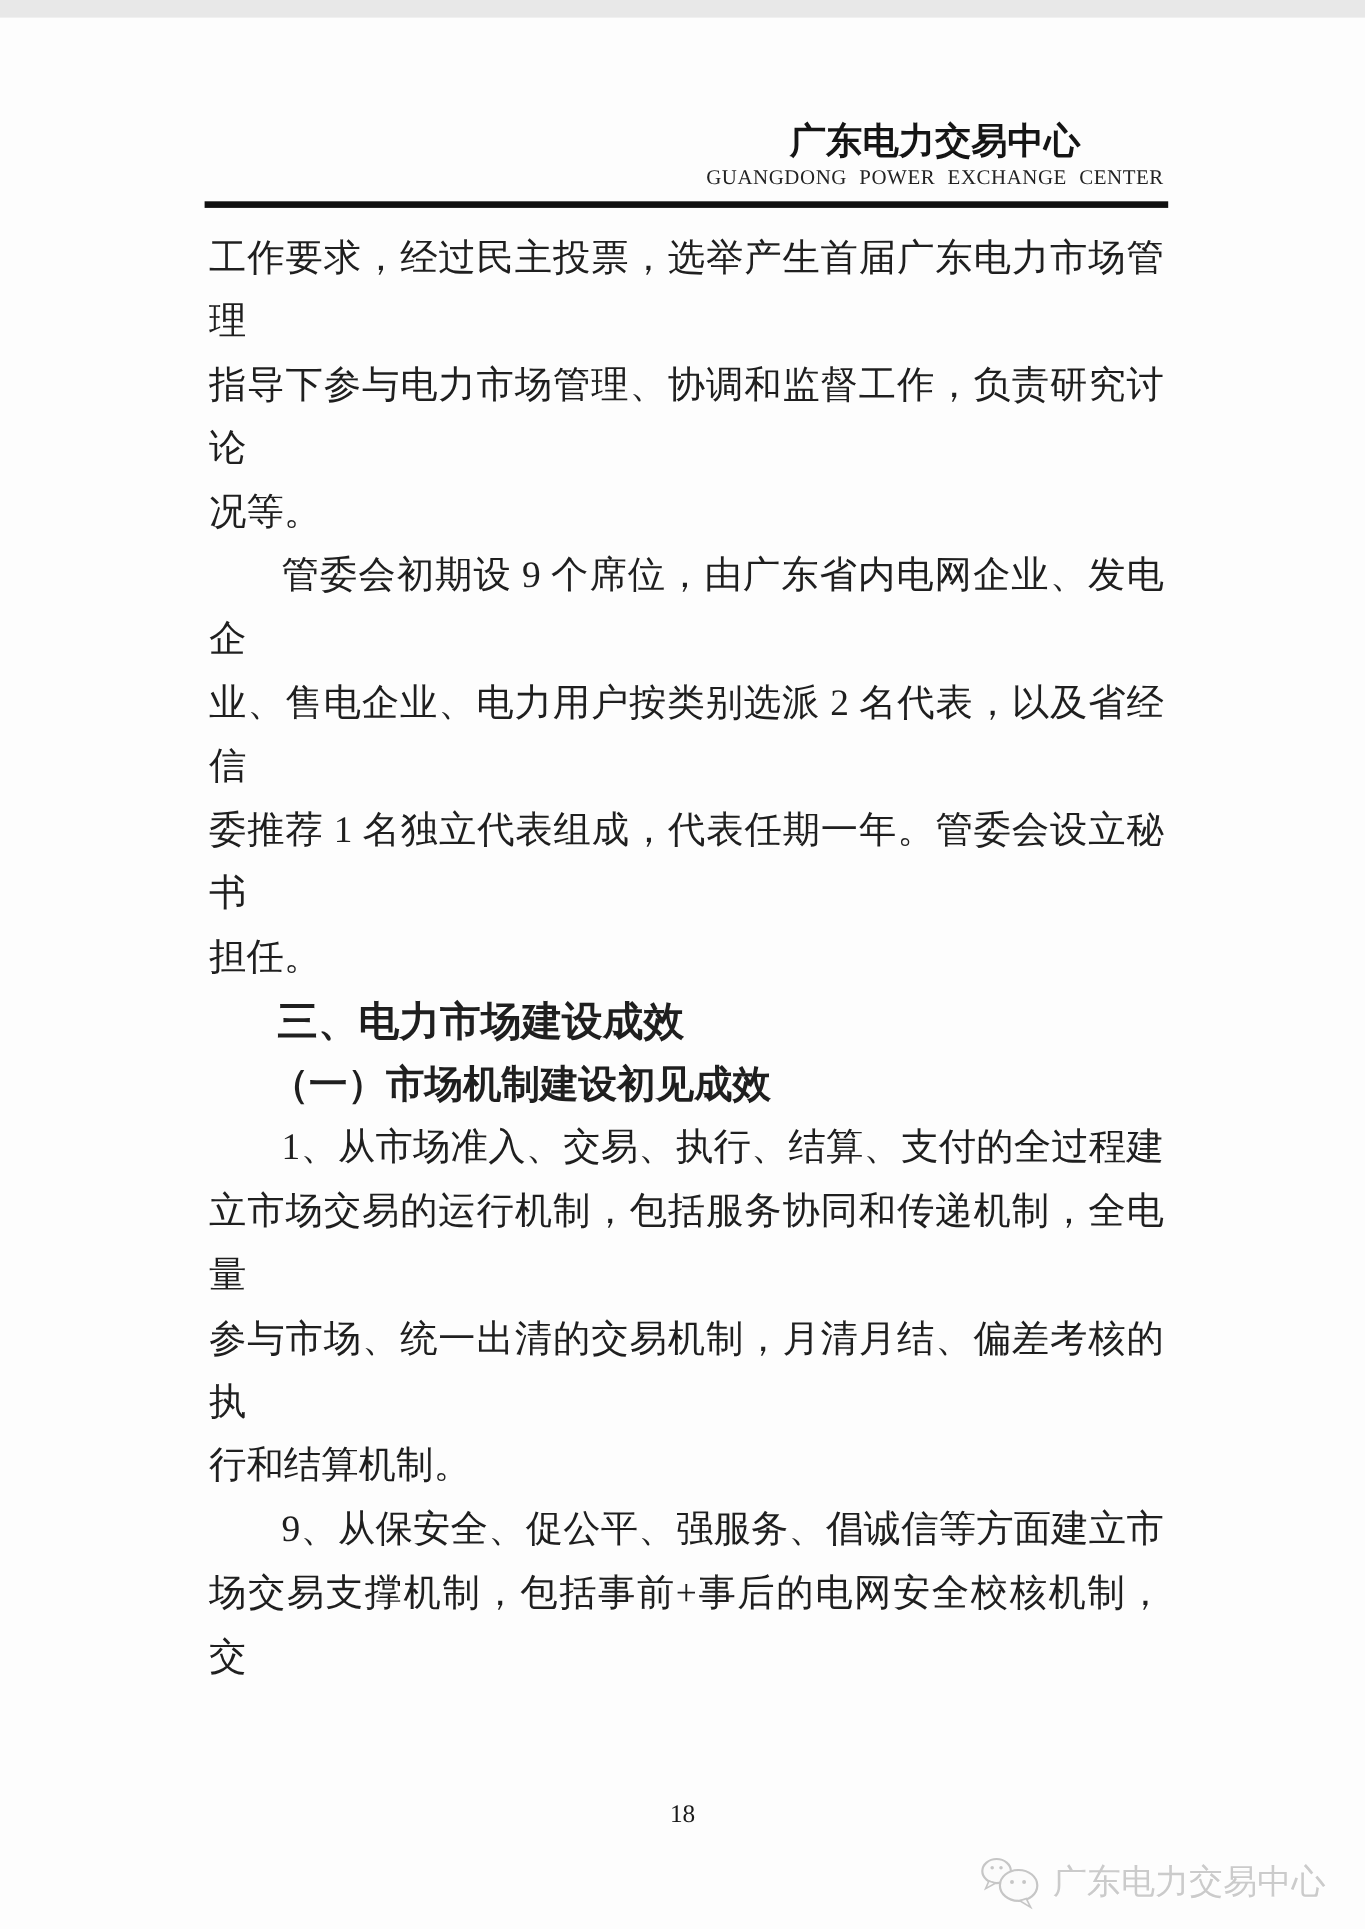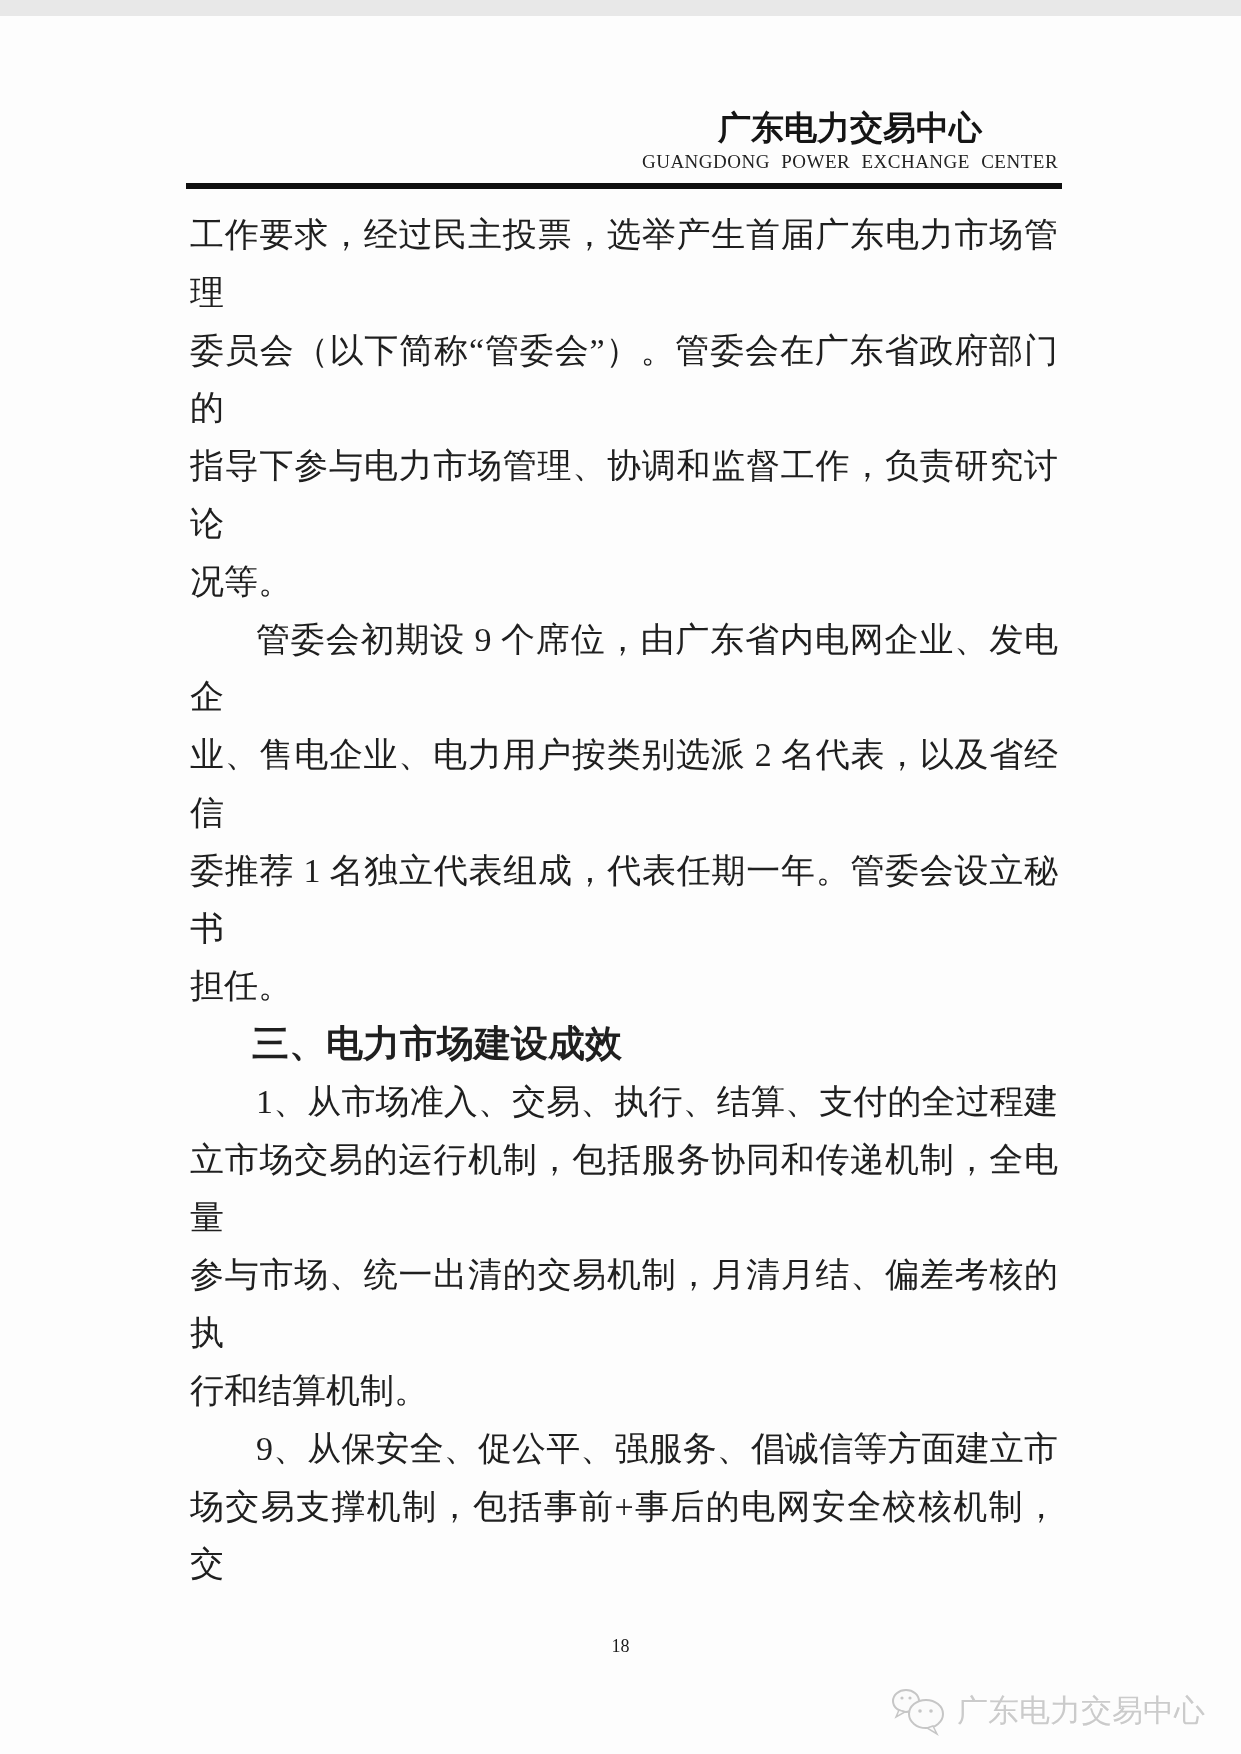--- a/index.html
+++ b/index.html
@@ -67,21 +67,21 @@
   .h2{
     font-weight:700;
     font-size:35px;
     text-indent:56px;
   }
   
   .pageno{
     position:absolute;
     top:1620px;left:0;width:1241px;
     text-align:center;
-    font-size:18px;
+    font-size:23px;
     color:#1a1a1a;
   }
   .wmark{
     position:absolute;
     left:891px;top:1670px;
     display:flex;align-items:center;
     gap:8px;
     color:#c8c8c8;
   }
   .wmark-text{
@@ -101,28 +101,28 @@
 
   <div class="hdr">
     <div class="hdr-cn">广东电力交易中心</div>
     <div class="hdr-en">GUANGDONG POWER EXCHANGE CENTER</div>
   </div>
 
   <div class="rule"></div>
 
   <div class="body-text">
     <div class="bline j">工作要求，经过民主投票，选举产生首届广东电力市场管理</div>
-    <div class="bline j">委员会（以下简称“管委会”）。管委会在广东省政府部门的</div>
     <div class="bline j">指导下参与电力市场管理、协调和监督工作，负责研究讨论</div>
     <div class="bline">况等。</div>
     <div class="bline j ind">管委会初期设 9 个席位，由广东省内电网企业、发电企</div>
     <div class="bline j">业、售电企业、电力用户按类别选派 2 名代表，以及省经信</div>
     <div class="bline j">委推荐 1 名独立代表组成，代表任期一年。管委会设立秘书</div>
     <div class="bline">担任。</div>
     <div class="bline h1">三、电力市场建设成效</div>
+    <div class="bline h2">（一）市场机制建设初见成效</div>
     <div class="bline j ind">1、从市场准入、交易、执行、结算、支付的全过程建</div>
     <div class="bline j">立市场交易的运行机制，包括服务协同和传递机制，全电量</div>
     <div class="bline j">参与市场、统一出清的交易机制，月清月结、偏差考核的执</div>
     <div class="bline">行和结算机制。</div>
     <div class="bline j ind">9、从保安全、促公平、强服务、倡诚信等方面建立市</div>
     <div class="bline j">场交易支撑机制，包括事前+事后的电网安全校核机制，交</div>
 
   </div>
 
   <div class="pageno">18</div>

